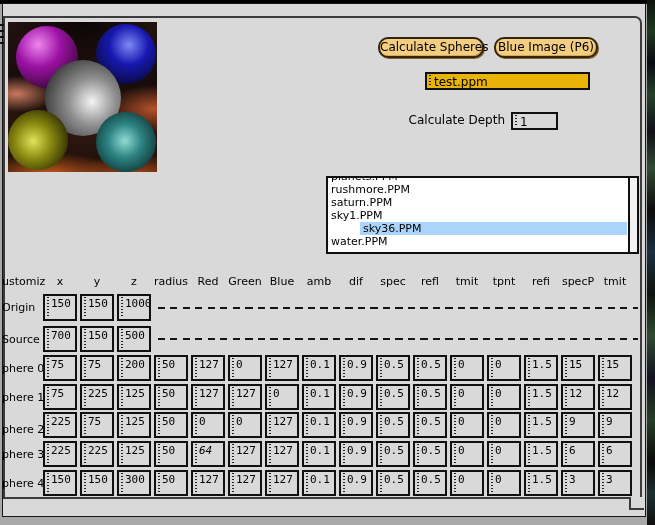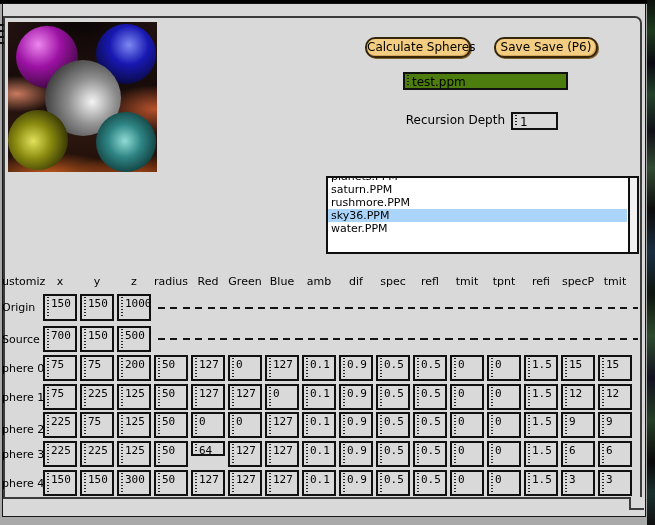--- a/index.html
+++ b/index.html
@@ -52,28 +52,28 @@
   .sphere.s2 { left:37px; top:38px; width:76px; height:76px; }
   .sphere.s3 { left:0px;  top:88px; width:60px; height:60px; }
   .sphere.s4 { left:88px; top:90px; width:60px; height:60px; }
   
   .mac-btn {
     position:absolute; height:21px; border:2px solid #35250a; border-radius:10px;
     font:12px "DejaVu Sans", sans-serif; text-align:center; line-height:17px;
     box-shadow:1px 1px 0 #7e6434, inset -1px -1px 0 #d8a95c;
     cursor:pointer; white-space:nowrap;
   }
-  .btn-calc { left:365px; top:37px; width:106px; }
+  .btn-calc { left:378px; top:37px; width:106px; }
   .btn-save { left:494px; top:37px; width:104px; }
   
   .field, .entry {
     position:absolute; border:2px solid #101010; font:12px "DejaVu Sans", sans-serif;
     padding:1px 2px 0 7px; white-space:nowrap; overflow:hidden;
   }
-  .field { background:#4d7c0f; }
+  .field { background:#eab308;margin-left:22px; }
   .entry { background:#d9d9d9; }
   .field::before, .entry::before {
     content:""; position:absolute; left:2px; top:1px; bottom:1px; width:2px;
     background:repeating-linear-gradient(180deg,#222 0 1px,transparent 1px 3px);
   }
   .filename { left:403px; top:72px; width:165px; height:18px; }
   .recursion-label { position:absolute; left:405px; top:112px; width:100px; height:17px;
     font:12px "DejaVu Sans", sans-serif; text-align:right; line-height:17px; }
   .recursion-entry { left:511px; top:112px; width:47px; height:18px; }
   
@@ -137,33 +137,34 @@
 
 <div class="preview">
     <div class="sphere s0" style="background: radial-gradient(circle at 36% 30%, rgb(238, 134, 238) 0%, rgb(156, 18, 164) 38%, rgb(32, 4, 30) 92%);"></div>
     <div class="sphere s1" style="background: radial-gradient(circle at 55% 35%, rgb(125, 138, 242) 0%, rgb(24, 24, 178) 38%, rgb(5, 5, 30) 92%);"></div>
     <div class="sphere s2" style="background: radial-gradient(circle at 62% 55%, rgb(244, 244, 244) 0%, rgb(142, 142, 142) 38%, rgb(31, 31, 31) 92%);"></div>
     <div class="sphere s3" style="background: radial-gradient(circle at 42% 52%, rgb(226, 226, 92) 0%, rgb(138, 138, 16) 38%, rgb(19, 19, 2) 92%);"></div>
     <div class="sphere s4" style="background: radial-gradient(circle at 48% 48%, rgb(144, 220, 212) 0%, rgb(46, 132, 132) 38%, rgb(6, 32, 32) 92%);"></div>
   </div>
 
 <div class="mac-btn btn-calc" style="background: rgb(243, 205, 129);">Calculate Spheres</div>
-<div class="mac-btn btn-save" style="background: rgb(243, 205, 129);">Save Save (P6)</div>
+<div class="mac-btn btn-save" style="background: rgb(243, 205, 129);">Blue Image (P6)</div>
 
 <div class="field filename">test.ppm</div>
 
-<div class="recursion-label">Recursion Depth</div>
+<div class="recursion-label">Calculate Depth</div>
 <div class="entry recursion-entry">1</div>
 
 <div class="listbox">
   <div class="list-items">
     <div class="list-item partial">planets.PPM</div>
-  <div class="list-item">saturn.PPM</div>
-      <div class="list-item">rushmore.PPM</div>
-      <div class="list-item" style="background: rgb(171, 212, 250);">sky36.PPM</div>
+  <div class="list-item">rushmore.PPM</div>
+      <div class="list-item">saturn.PPM</div>
+      <div class="list-item">sky1.PPM</div>
+      <div class="list-item" style="background: rgb(171, 212, 250); margin-left: 32px;">sky36.PPM</div>
       <div class="list-item">water.PPM</div>
     </div>
   <div class="list-scrollcol"></div>
 </div>
 
 <div class="corner-label">ustomiz</div>
 <div class="col-headers">
     <div class="hdr">x</div>
     <div class="hdr">y</div>
     <div class="hdr">z</div>
@@ -263,21 +264,21 @@
         <div class="cell" style="height: 26px;">9</div>
       </div>
     </div>
     <div class="trow" style="top: 441px; height: 26px;">
       <div class="rlabel">phere 3</div>
       <div class="cells">
         <div class="cell" style="height: 26px;">225</div>
         <div class="cell" style="height: 26px;">225</div>
         <div class="cell" style="height: 26px;">125</div>
         <div class="cell" style="height: 26px;">50</div>
-        <div class="cell" style="height: 15px;">64</div>
+        <div class="cell" style="height: 26px; font-style: italic;">64</div>
         <div class="cell" style="height: 26px;">127</div>
         <div class="cell" style="height: 26px;">127</div>
         <div class="cell" style="height: 26px;">0.1</div>
         <div class="cell" style="height: 26px;">0.9</div>
         <div class="cell" style="height: 26px;">0.5</div>
         <div class="cell" style="height: 26px;">0.5</div>
         <div class="cell" style="height: 26px;">0</div>
         <div class="cell" style="height: 26px;">0</div>
         <div class="cell" style="height: 26px;">1.5</div>
         <div class="cell" style="height: 26px;">6</div>

